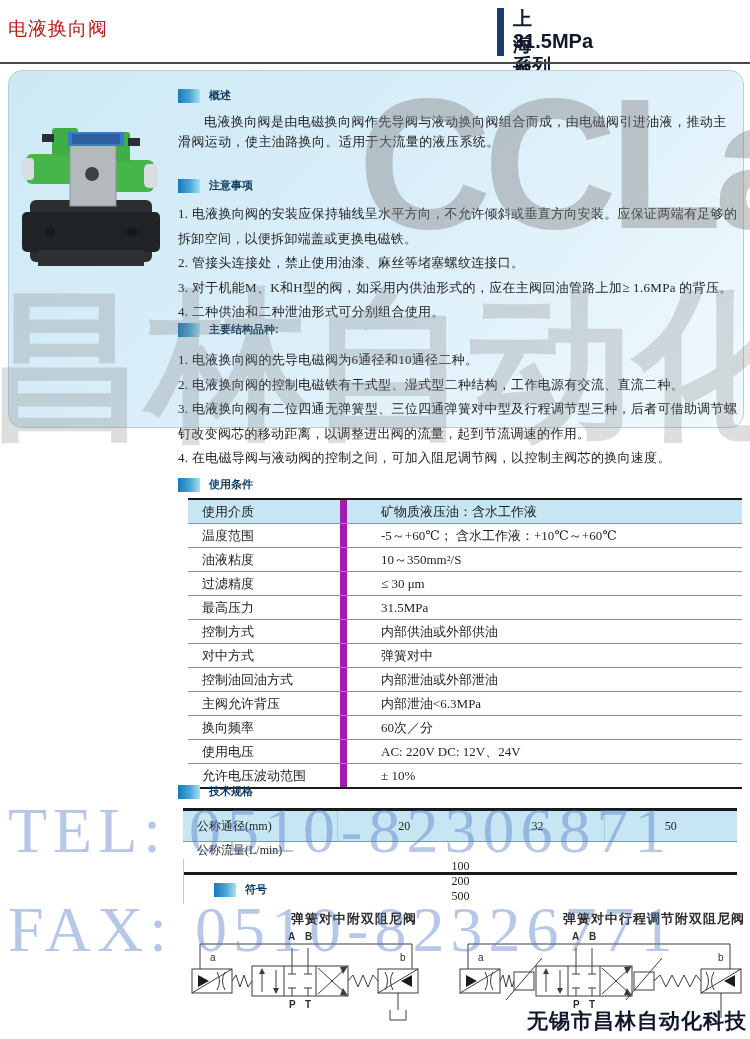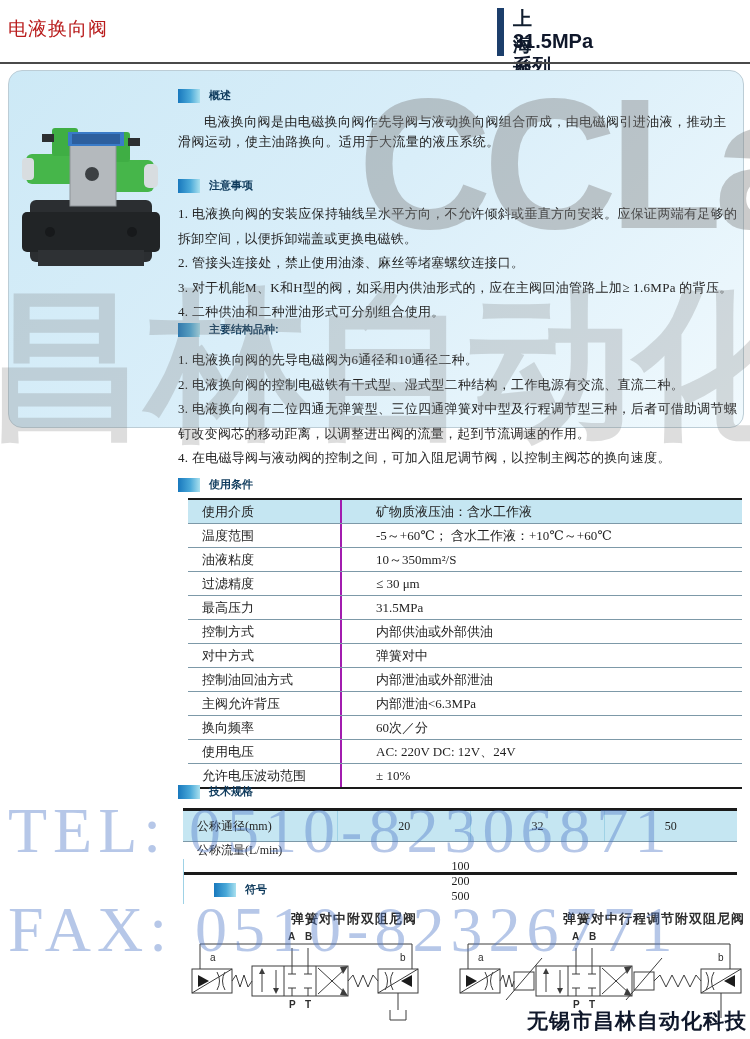--- a/index.html
+++ b/index.html
@@ -29,21 +29,21 @@
   .list-block{position:absolute;font-size:13px;line-height:24.5px;letter-spacing:0.3px;color:#242424;}
   .list-block div{margin:0;}
   .indent2{text-indent:2em;}
   
   .cond-table{position:absolute;left:188px;top:498px;width:554px;
               border-top:2px solid #1a1a1a;border-bottom:2px solid #1a1a1a;}
   .cond-row{display:flex;height:23px;border-bottom:1px solid #7d99a8;font-size:13px;}
   .cond-row:last-child{border-bottom:none;}
   .cond-row.hl{background:#c5e6f2;}
   .cond-label{width:138px;padding-left:14px;display:flex;align-items:center;}
-  .cond-value{flex:1;border-left:2px solid #a21caf;padding-left:34px;display:flex;align-items:center;}
+  .cond-value{flex:1;border-left:7px solid #a21caf;padding-left:34px;display:flex;align-items:center;}
   
   .spec-table{position:absolute;left:183px;top:808px;width:554px;
               border-top:3px solid #1a1a1a;border-bottom:3px solid #1a1a1a;}
   .spec-row{display:flex;height:30px;border-bottom:1px solid #7d99a8;font-size:12px;}
   .spec-row:last-child{border-bottom:none;flex-direction:column;}
   .spec-row.hl{background:#c5e6f2;}
   .spec-label{width:140px;padding-left:14px;display:flex;align-items:center;}
   .spec-cell{flex:1;border-left:1px solid #9fd2e6;display:flex;align-items:center;justify-content:center;}
   
   .sym-caption{position:absolute;font-size:13px;font-weight:bold;color:#2d2d2d;text-align:right;letter-spacing:1px;}

